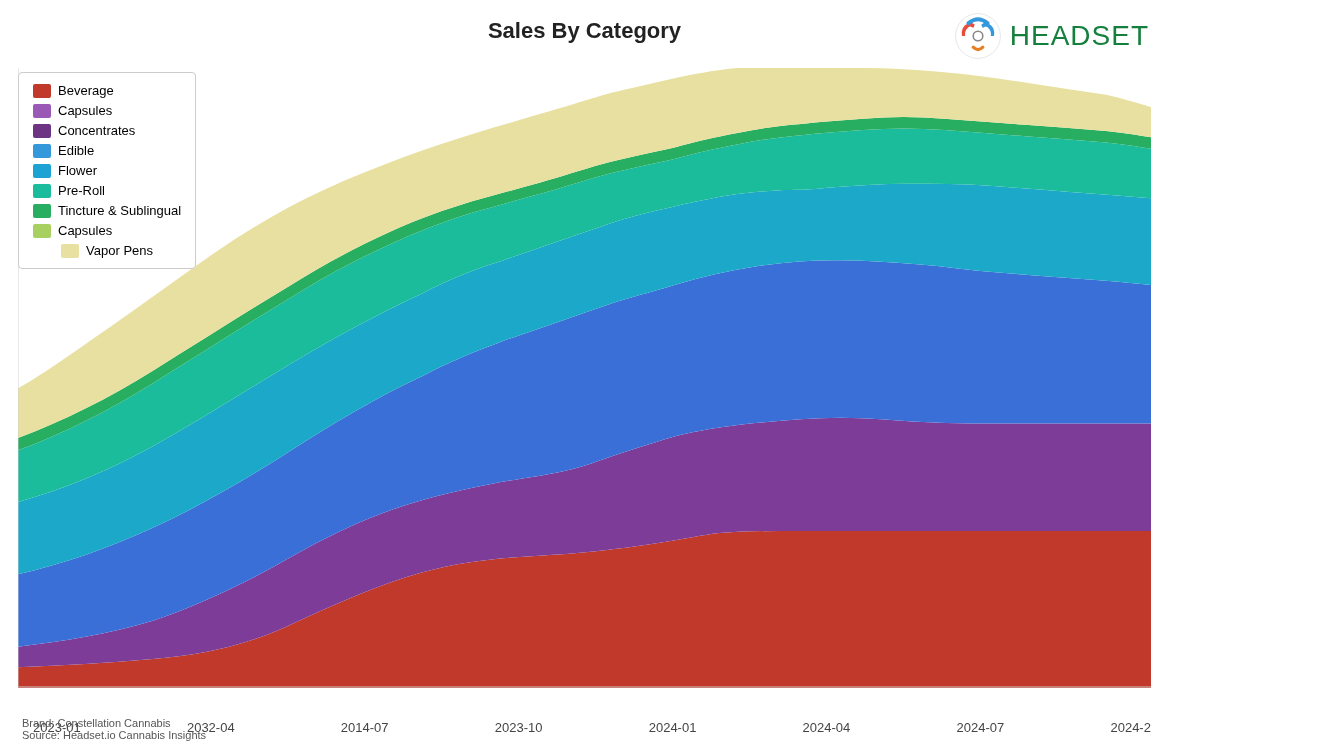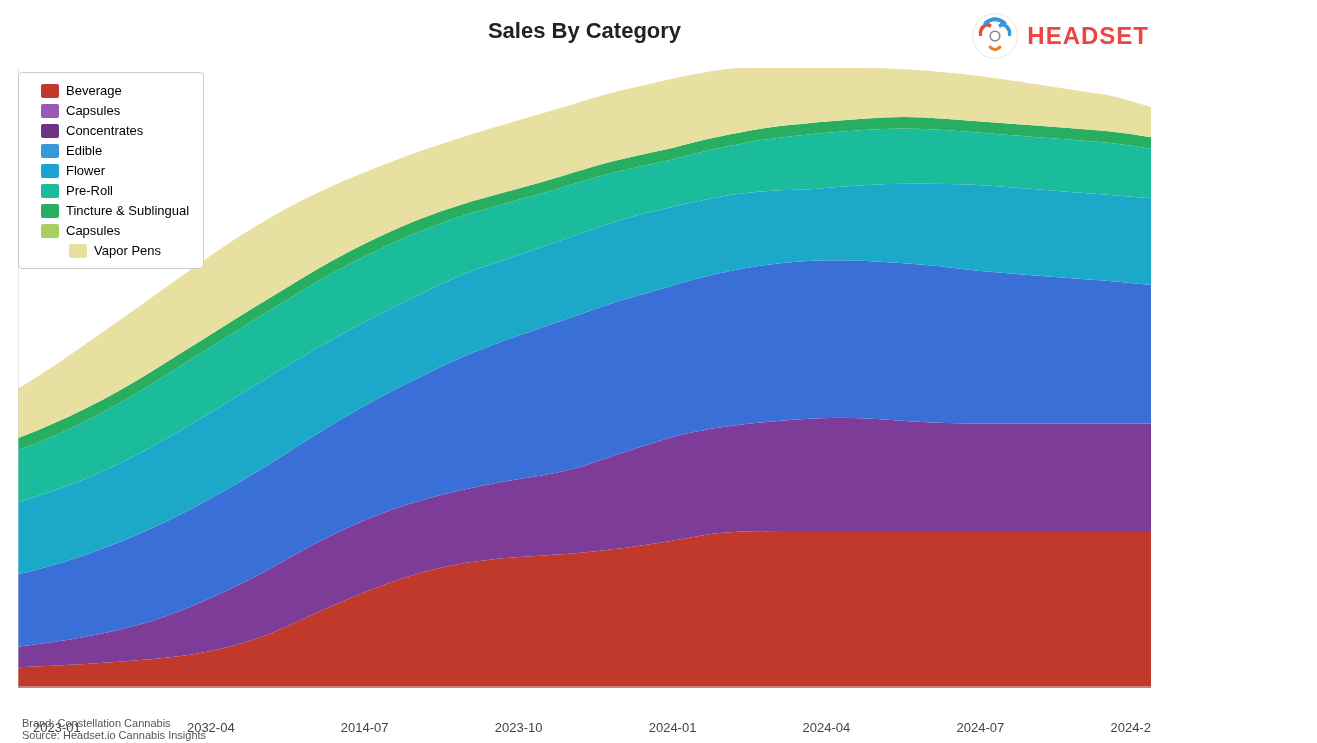--- a/index.html
+++ b/index.html
@@ -30,42 +30,41 @@
       right: 20px;
       display: flex;
       align-items: center;
       gap: 8px;
     }
     .logo-icon {
       width: 48px;
       height: 48px;
     }
     .logo-text {
-      font-size: 24px;
-      font-weight: 700;
-      color: #ef4444;
+      font-size: 28px;
+      font-weight: 400;
+      color: #15803d;
       letter-spacing: 1px;
     }
     .legend {
       position: absolute;
       top: 72px;
       left: 18px;
       background: rgba(255,255,255,0.95);
       border: 1px solid #ccc;
       border-radius: 4px;
       padding: 10px 14px;
       font-size: 13px;
       z-index: 10;
     }
     .legend-item {
       display: flex;
       align-items: center;
       gap: 7px;
       margin-bottom: 5px;
-      margin-left: 8px;
     }
     .legend-item:last-child { margin-bottom: 0; justify-content: center; }
     .legend-color {
       width: 18px;
       height: 14px;
       border-radius: 2px;
       flex-shrink: 0;
     }
     .chart-area {
       position: absolute;

